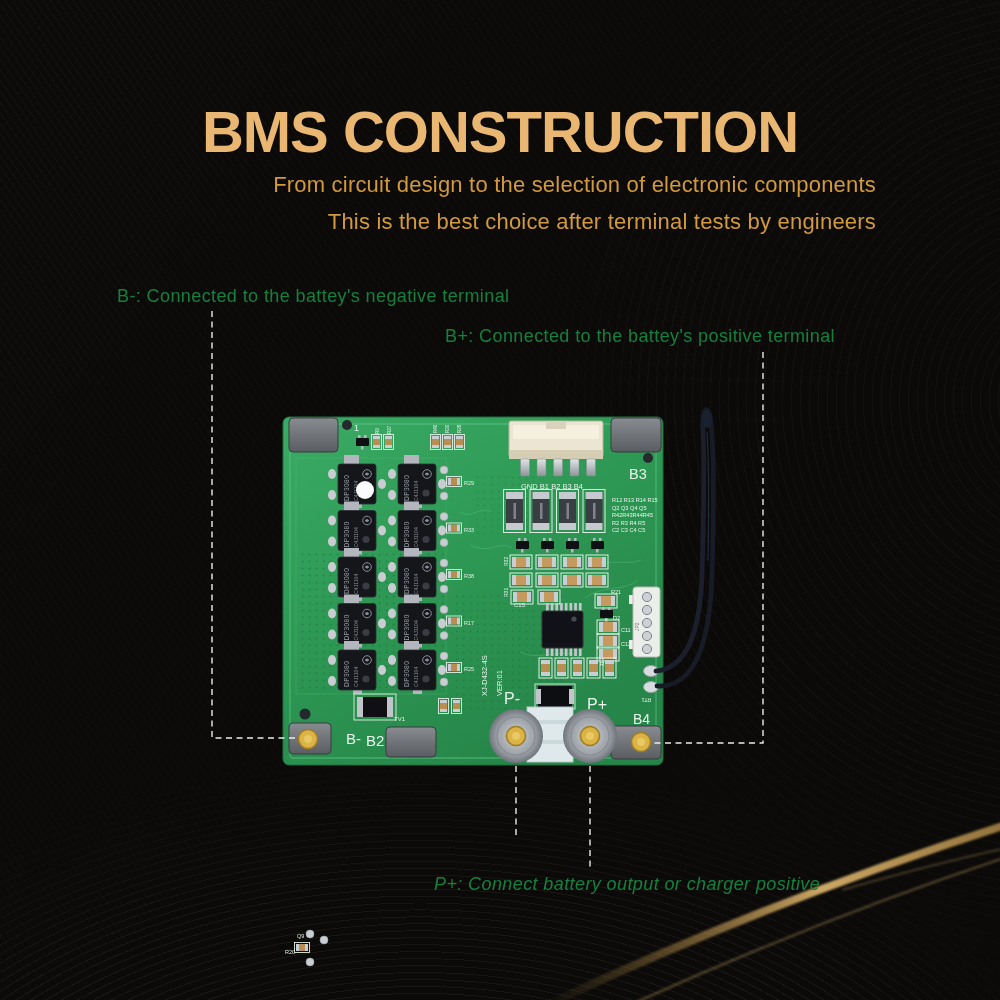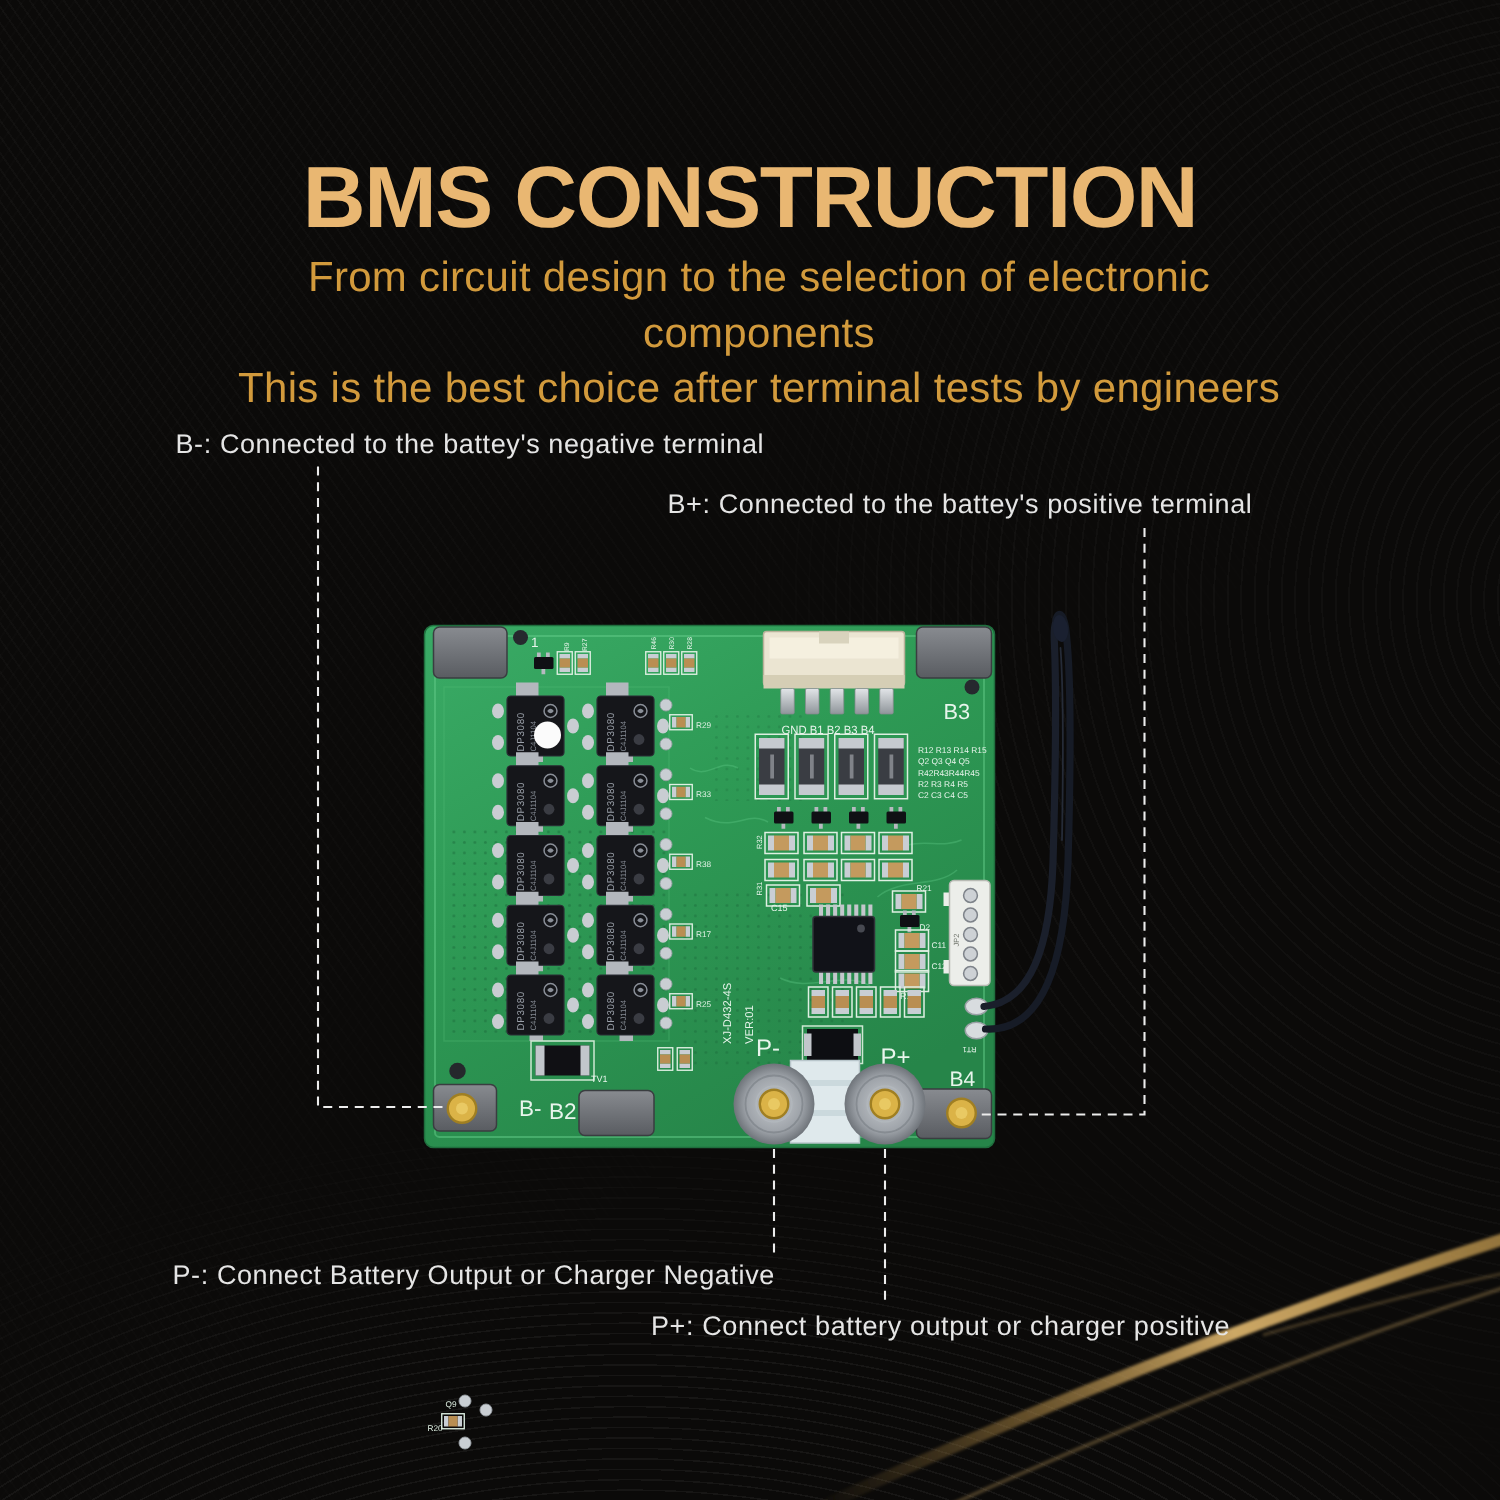--- a/index.html
+++ b/index.html
@@ -13,27 +13,27 @@
     mask-image:linear-gradient(115deg,rgba(0,0,0,.7),transparent 68%);}
   .bg-arcs-bottom{background:repeating-radial-gradient(ellipse 920px 640px at 42% 130%,rgba(255,255,255,0.05) 0 1.4px,transparent 1.4px 10px);
     -webkit-mask-image:radial-gradient(ellipse 980px 720px at 42% 130%,#000 58%,transparent 80%);
     mask-image:radial-gradient(ellipse 980px 720px at 42% 130%,#000 58%,transparent 80%);}
   .bg-arcs-right{background:repeating-radial-gradient(circle 720px at 108% 40%,rgba(255,255,255,0.028) 0 1.2px,transparent 1.2px 9px);
     -webkit-mask-image:radial-gradient(circle 820px at 108% 40%,#000 52%,transparent 76%);
     mask-image:radial-gradient(circle 820px at 108% 40%,#000 52%,transparent 76%);}
   .scene{position:absolute;inset:0;width:1000px;height:1000px;}
   .title{position:absolute;top:94px;left:0;right:0;text-align:center;
     font-weight:700;font-size:58px;letter-spacing:-1px;color:#E9B772;margin:4px;}
-  .subtitle{position:absolute;top:166px;left:136px;width:740px;text-align:center;
-    font-size:28px;line-height:37px;color:#D29A3C;letter-spacing:0.2px;}
-  .callout{position:absolute;font-size:18px;color:#e5e5e5;letter-spacing:0.4px;white-space:nowrap;}
+  .subtitle{position:absolute;top:166px;left:136px;width:740px;text-align:right;
+    font-size:22px;line-height:37px;color:#D29A3C;letter-spacing:0.2px;}
+  .callout{position:absolute;font-size:18px;color:#15803d;letter-spacing:0.4px;white-space:nowrap;}
   #co-bminus{left:117px;top:286px;}
   #co-bplus{left:445px;top:326px;}
   #co-pminus{left:115px;top:840px;}
-  #co-pplus{left:434px;top:874px;}
+  #co-pplus{left:434px;top:874px;font-style:italic;}
   text{font-family:"Liberation Sans",sans-serif;}
   .silk{fill:#E8F5EC;}
   .silk-xs{fill:#DFF0E3;font-size:5.5px;}
 </style>
 </head>
 <body>
 
 <div class="canvas">
   <div class="bg bg-hatch1"></div>
   <div class="bg bg-hatch2"></div>
@@ -431,15 +431,14 @@
   </svg>
 
   <h1 class="title">BMS CONSTRUCTION</h1>
   <div class="subtitle">
     <div>From circuit design to the selection of electronic components</div>
     <div>This is the best choice after terminal tests by engineers</div>
   </div>
 
   <div class="callout" id="co-bminus">B-: Connected to the battey's negative terminal</div>
   <div class="callout" id="co-bplus">B+: Connected to the battey's positive terminal</div>
-  <div class="callout" id="co-pminus">P-: Connect Battery Output or Charger Negative</div>
   <div class="callout" id="co-pplus">P+: Connect battery output or charger positive</div>
 </div>
 
 </body></html>

